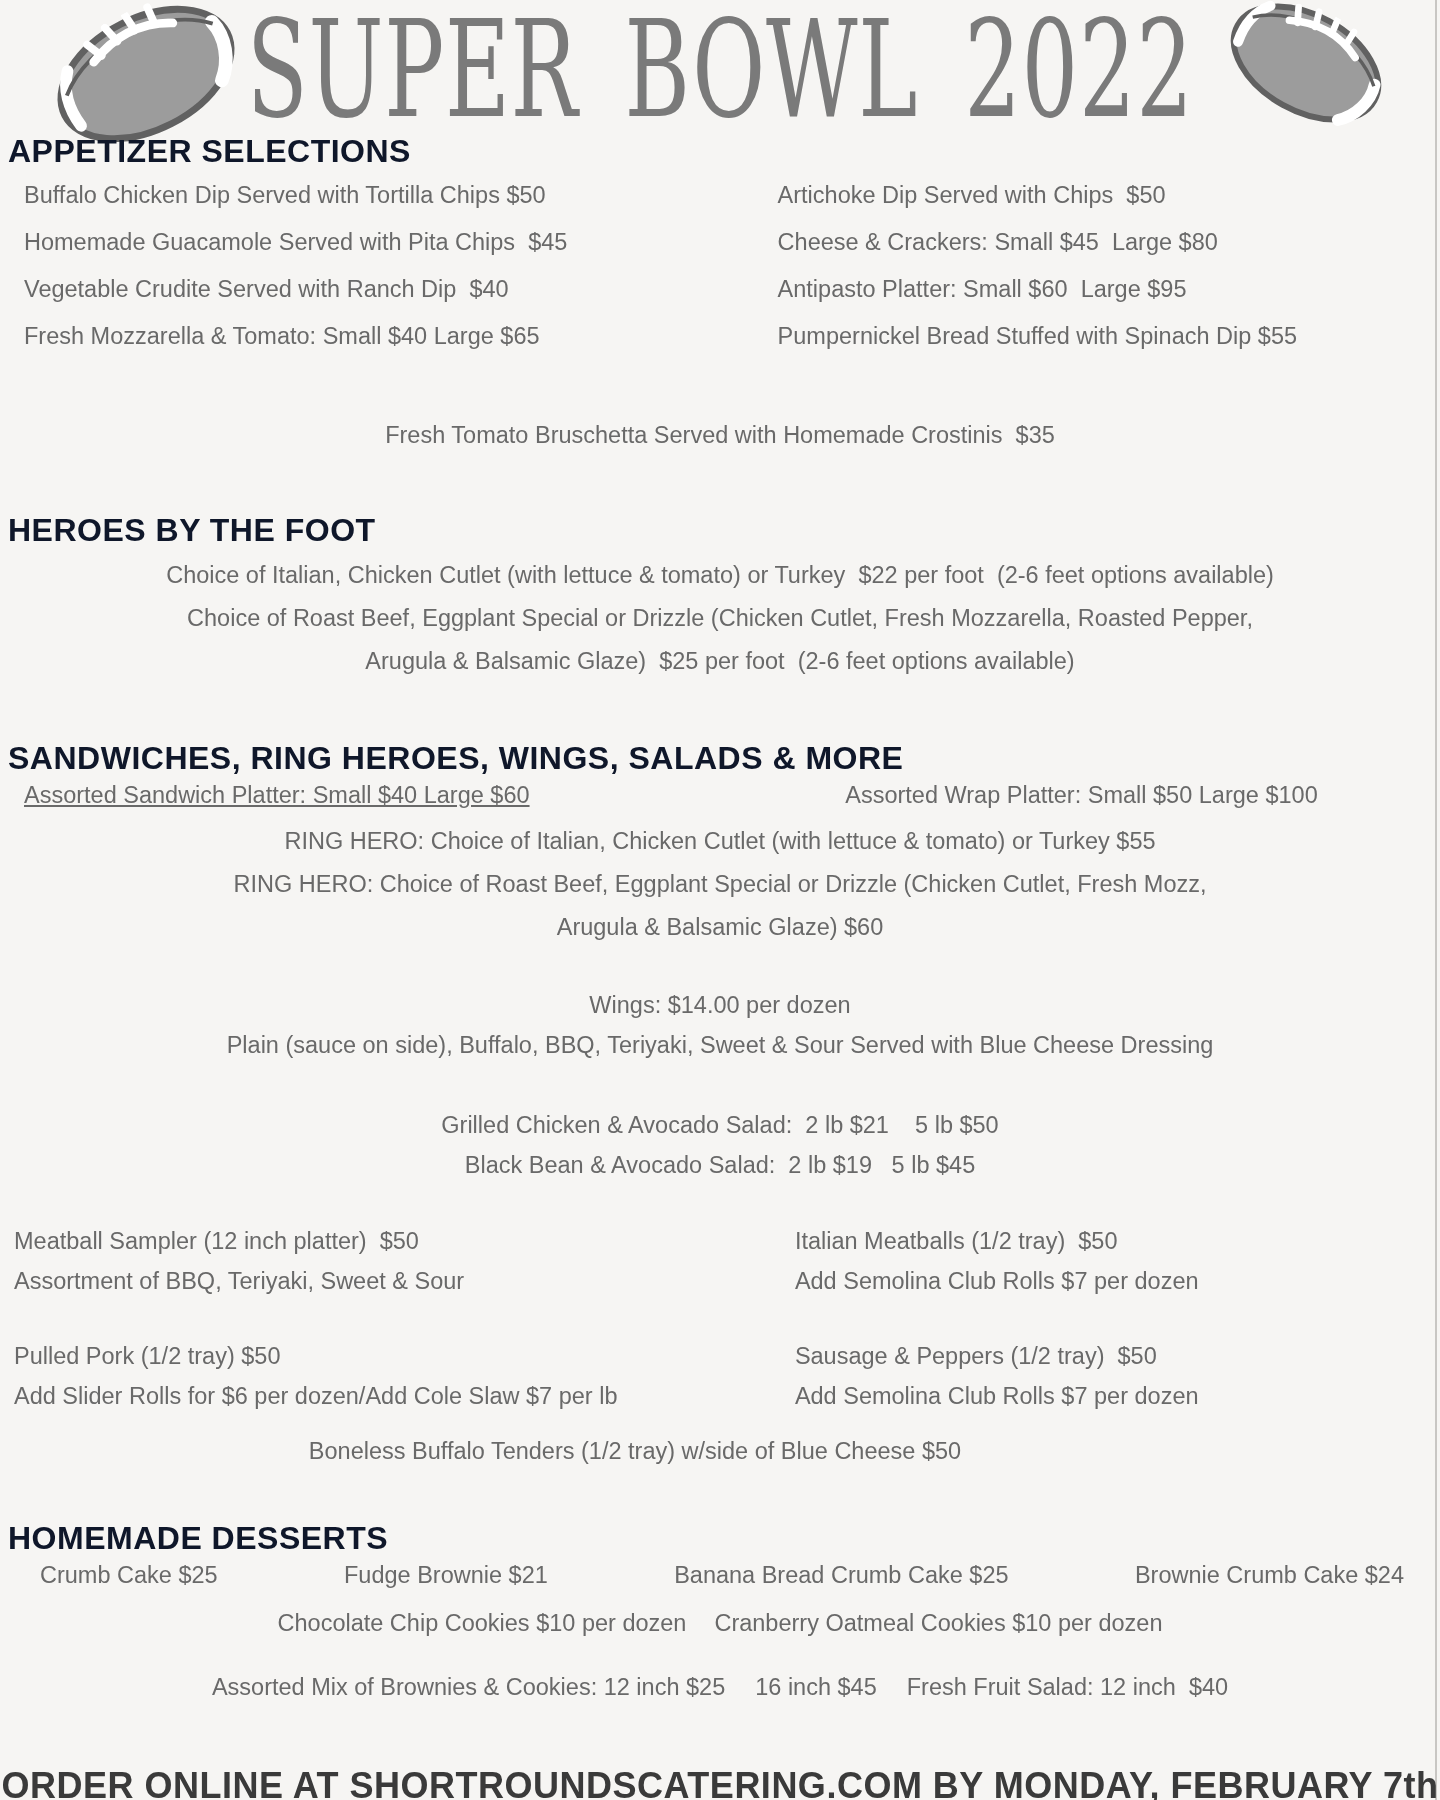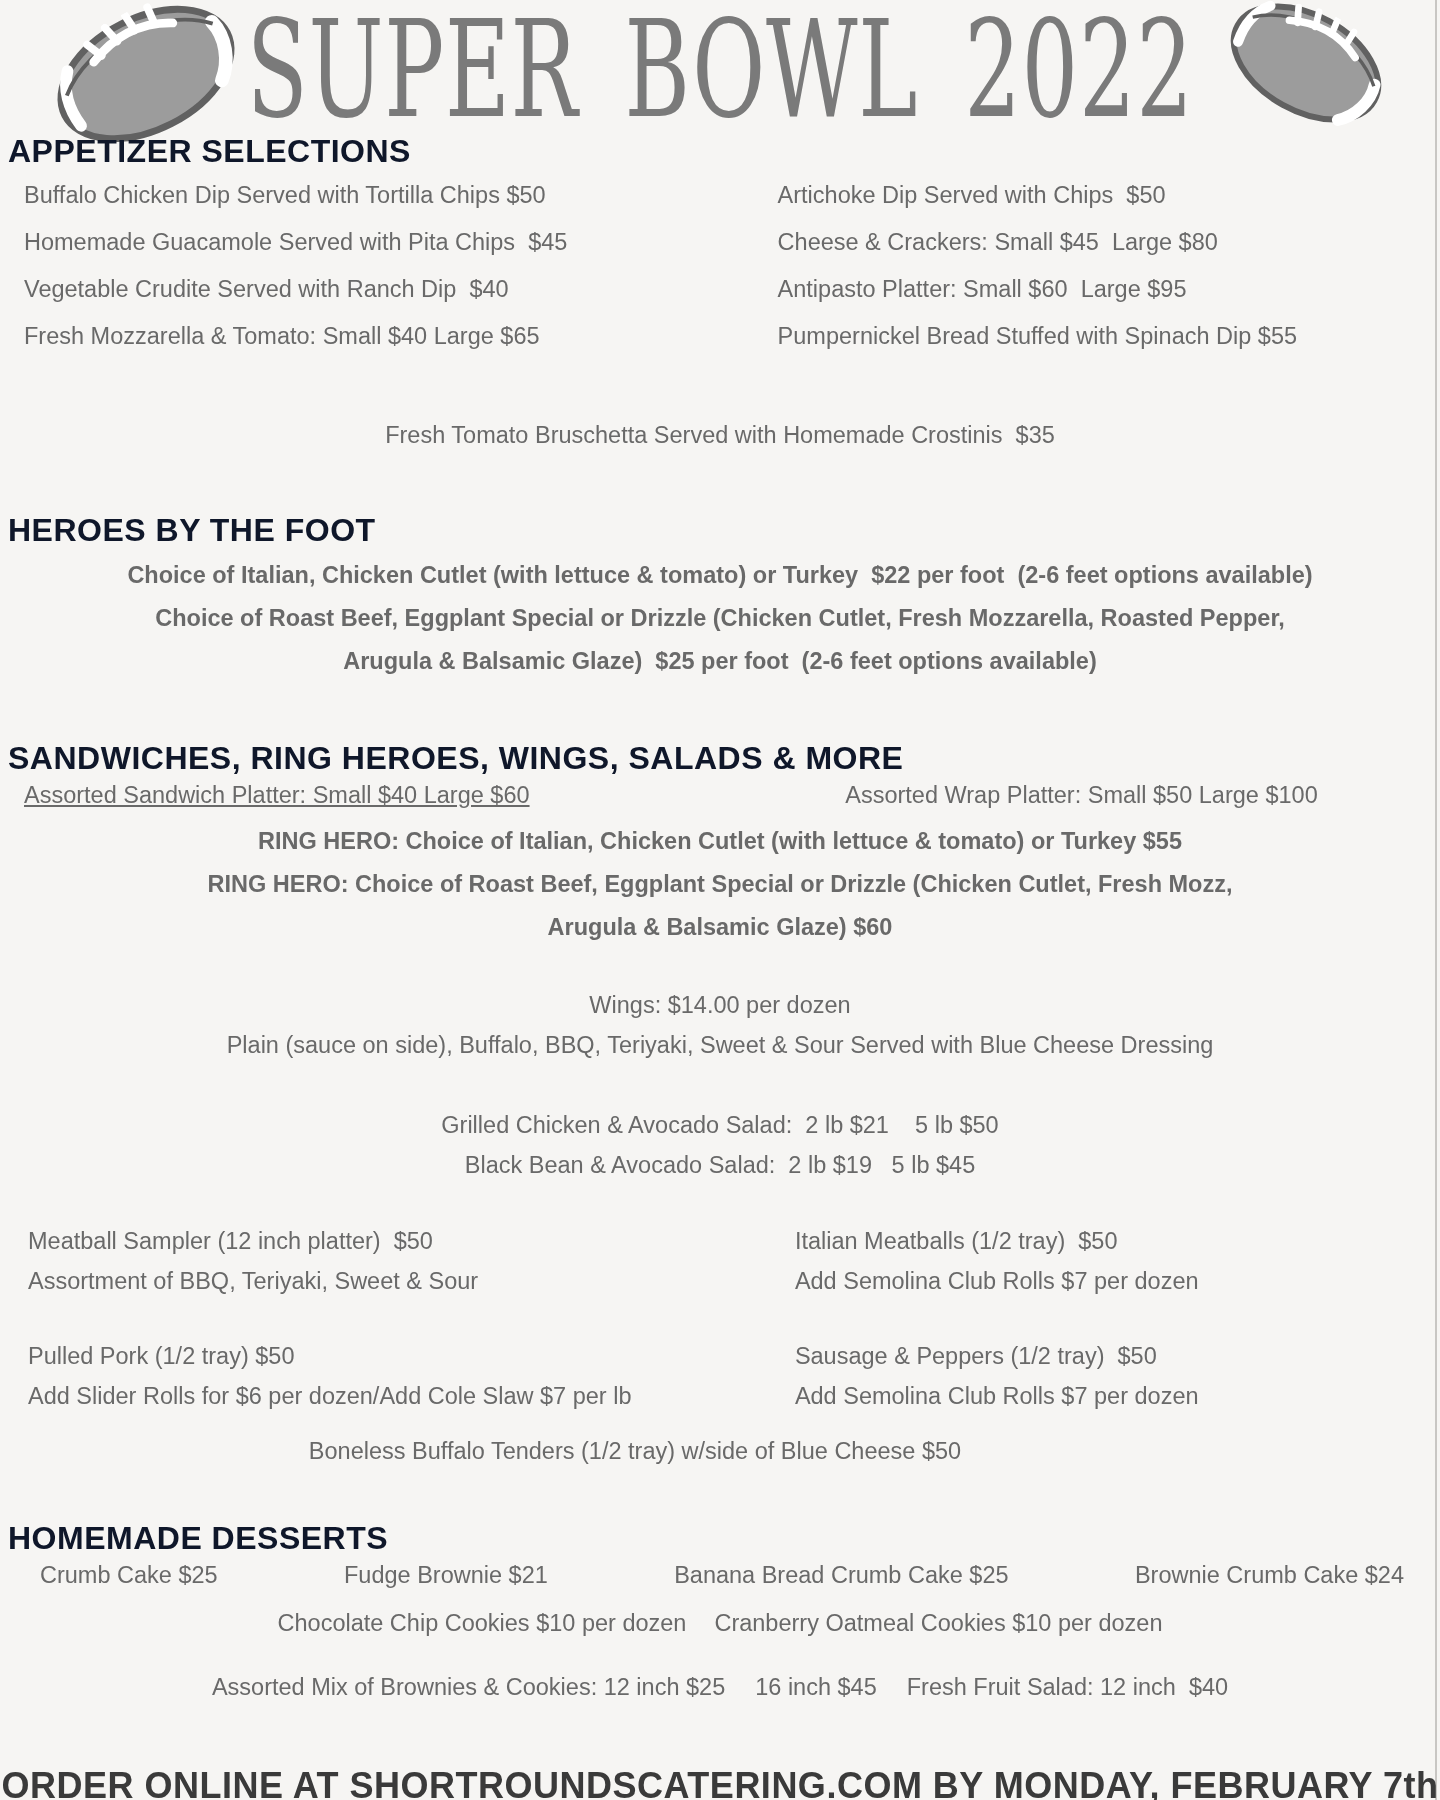--- a/index.html
+++ b/index.html
@@ -39,25 +39,25 @@
 
   .rows{position:absolute;left:0;width:100%;}
   .row{display:grid;align-items:center;height:47px;}
   .row.h40{height:40px;}
   .row.h42{height:42px;}
   .cols-app{grid-template-columns:54% 46%;}
   .cols-app .cell-left{padding-left:24px;}
   .cols-sand{grid-template-columns:58.7% 41.3%;}
   .cols-sand .cell-left{padding-left:24px;text-decoration:underline;}
   .cols-meat{grid-template-columns:55.2% 44.8%;}
-  .cols-meat .cell-left{padding-left:28px;}
+  .cols-meat .cell-left{padding-left:14px;}
 
   .cline{position:absolute;left:0;width:100%;text-align:center;line-height:42px;}
   .stack{position:absolute;left:0;width:100%;text-align:center;}
-  .stack .ln{line-height:43px;font-weight:bold;}
+  .stack .ln{line-height:43px;}
   .stack .ln40{line-height:40px;}
   .shift-left{padding-right:170px;box-sizing:border-box;}
 
   
   .drow{position:absolute;left:0;width:100%;box-sizing:border-box;display:flex;align-items:flex-start;height:42px;}
   .drow1{justify-content:space-between;padding:0 36px 0 40px;}
   .drow2{justify-content:center;gap:28px;}
   .drow3{justify-content:center;gap:30px;}
 
   .footer{

